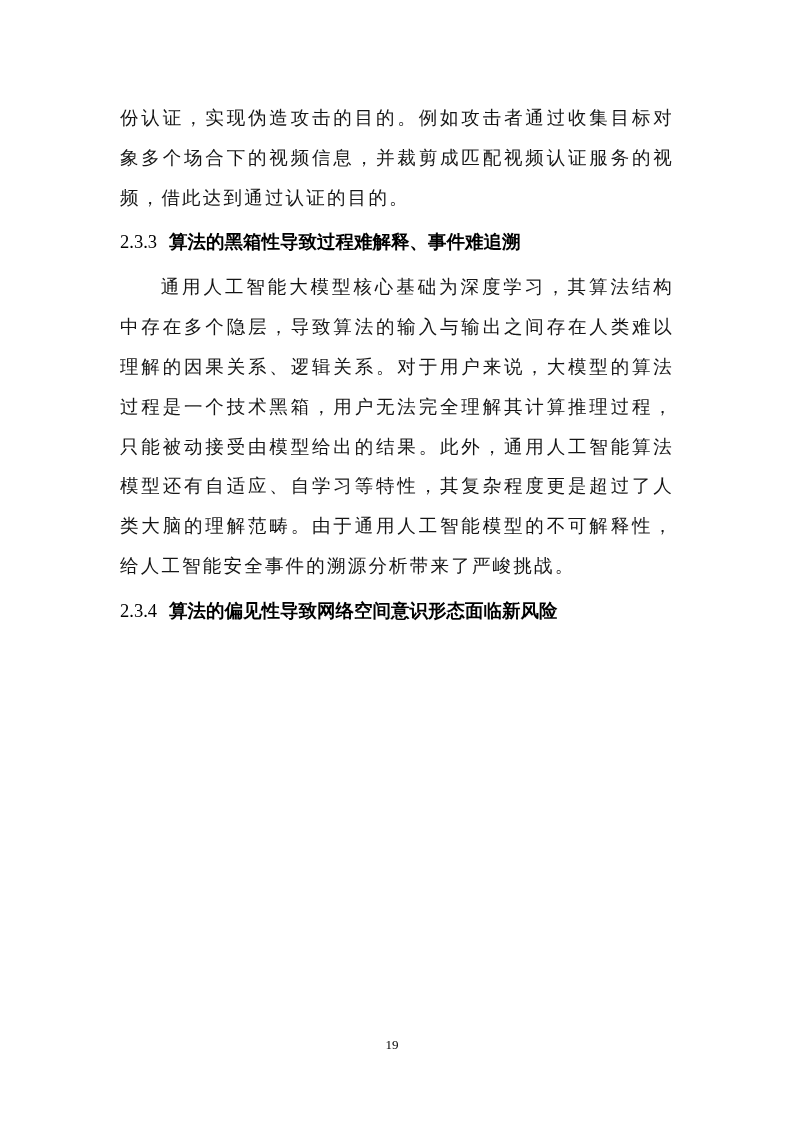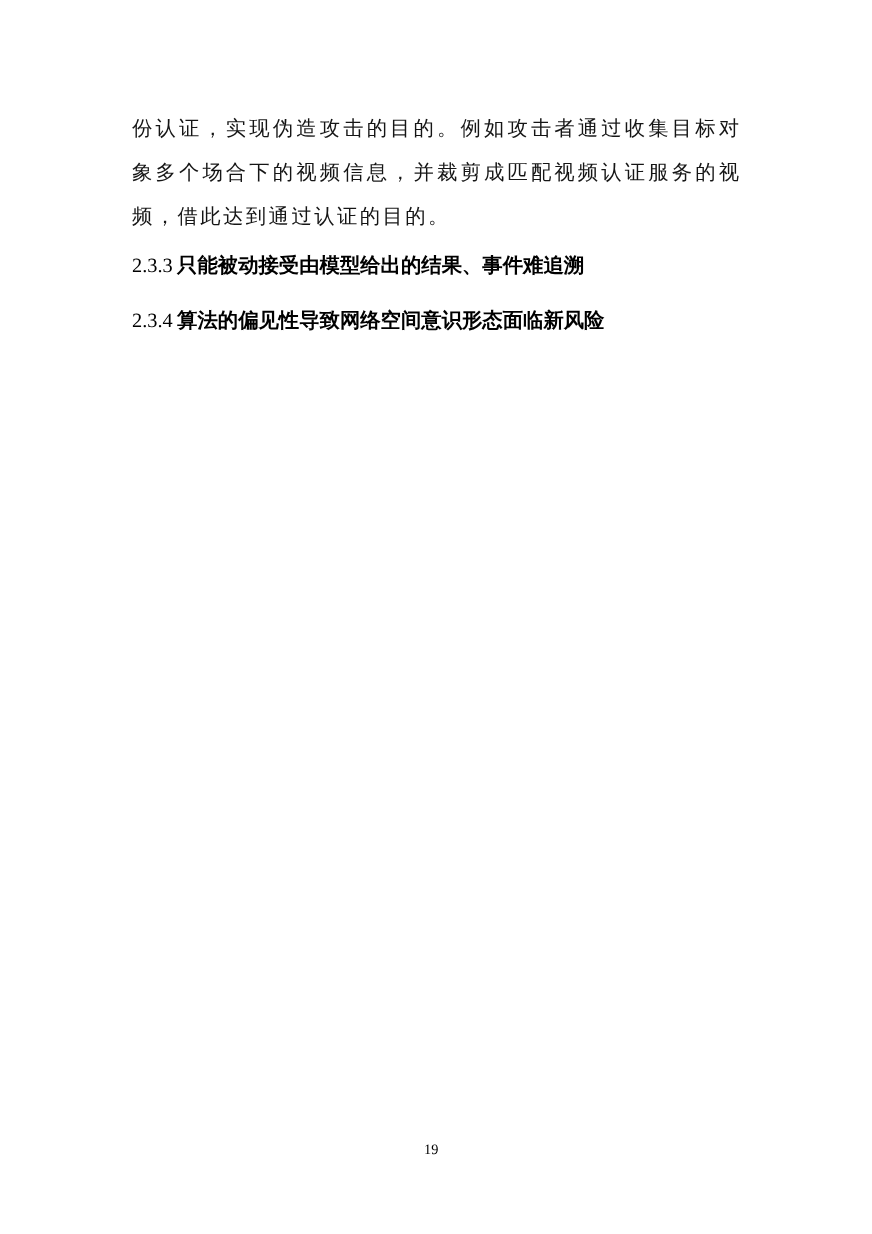--- a/index.html
+++ b/index.html
@@ -20,39 +20,40 @@
     color: #151515;
   }
   .indent { text-indent: 2.2em; }
   .heading {
     margin: 0; font-size: 18.5px; line-height: 42px; font-weight: bold;
     font-family: "DejaVu Sans", "Liberation Sans", sans-serif; color: #000000;
     letter-spacing: 0px; padding: 4px 0 4px 0;
   }
   .heading .num {
     font-family: "Liberation Serif", "DejaVu Serif", serif; font-weight: normal;
-    margin-right: 4px;
+    margin-right: 12px;
   }
   .page-number {
     position: absolute; left: 0; width: 784px; top: 1037px; text-align: center;
     font-family: "Liberation Serif", "DejaVu Serif", serif; font-size: 13px; color: #000;
   }
 </style>
 </head>
 <body>
 
 <div class="page">
   <div class="content">
 
     <p class="para">份认证，实现伪造攻击的目的。例如攻击者通过收集目标对象多个场合下的视频信息，并裁剪成匹配视频认证服务的视频，借此达到通过认证的目的。</p>
 
     <h3 class="heading">
-      <span class="num">2.3.3</span><span>只能被动接受由模型给出的结果、事件难追溯</span>
+      <span class="num">2.3.3</span><span>算法的黑箱性导致过程难解释、事件难追溯</span>
     </h3>
 
+    <p class="para indent">通用人工智能大模型核心基础为深度学习，其算法结构中存在多个隐层，导致算法的输入与输出之间存在人类难以理解的因果关系、逻辑关系。对于用户来说，大模型的算法过程是一个技术黑箱，用户无法完全理解其计算推理过程，只能被动接受由模型给出的结果。此外，通用人工智能算法模型还有自适应、自学习等特性，其复杂程度更是超过了人类大脑的理解范畴。由于通用人工智能模型的不可解释性，给人工智能安全事件的溯源分析带来了严峻挑战。</p>
 
     <h3 class="heading">
       <span class="num">2.3.4</span><span>算法的偏见性导致网络空间意识形态面临新风险</span>
     </h3>
 
 
 
   </div>
 
   <div class="page-number">19</div>

